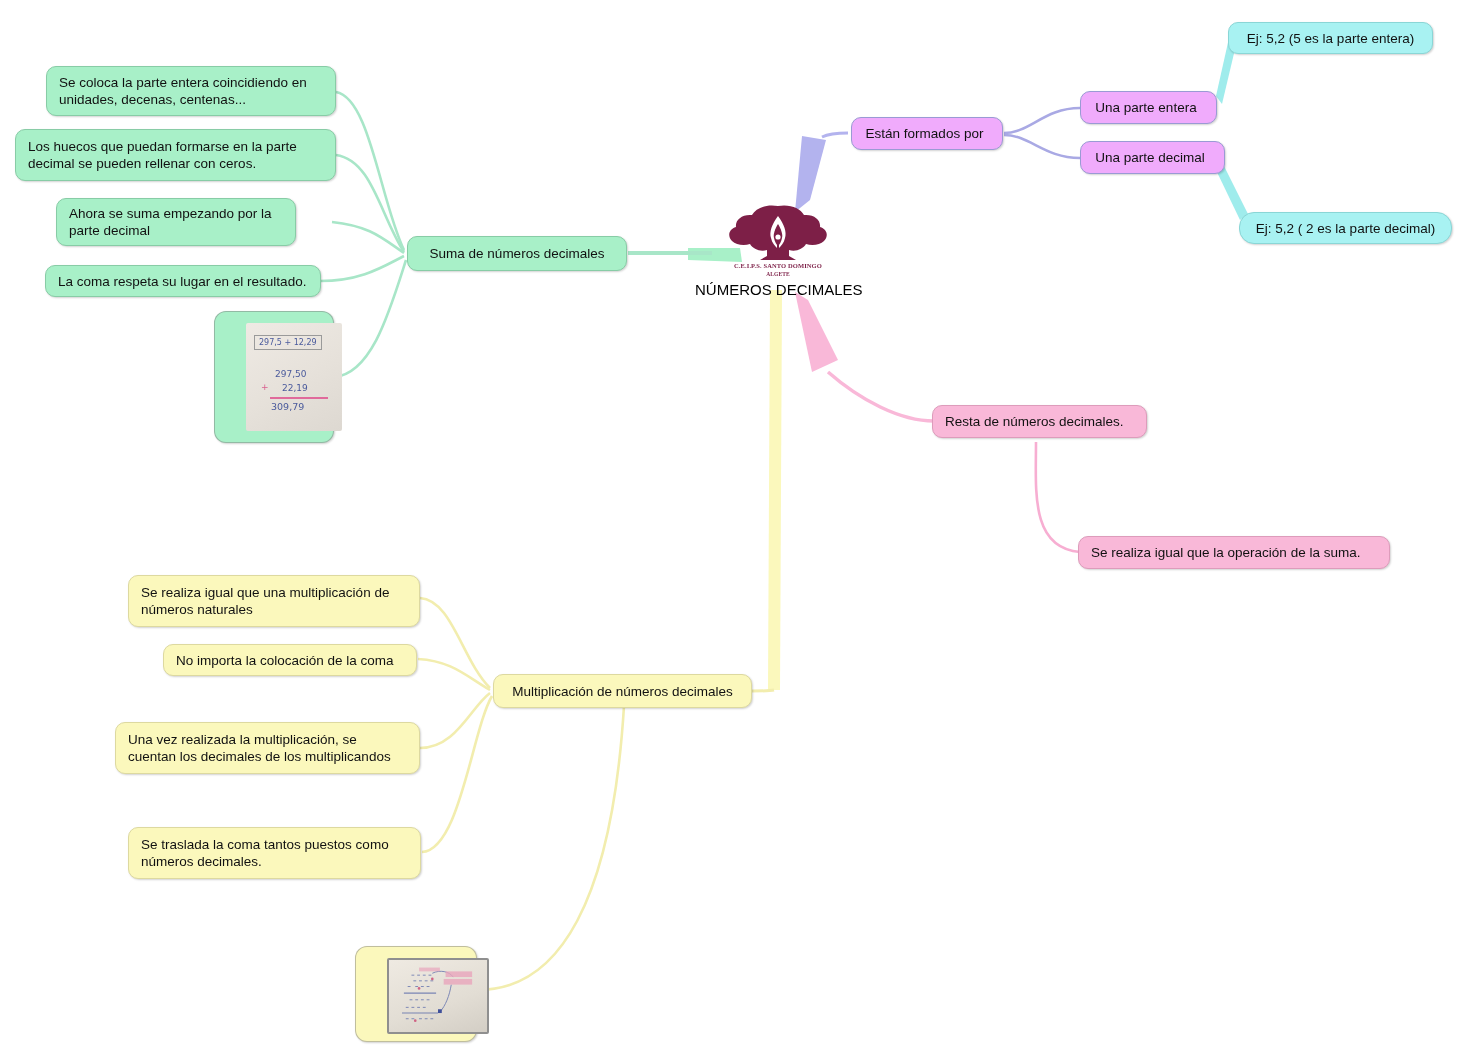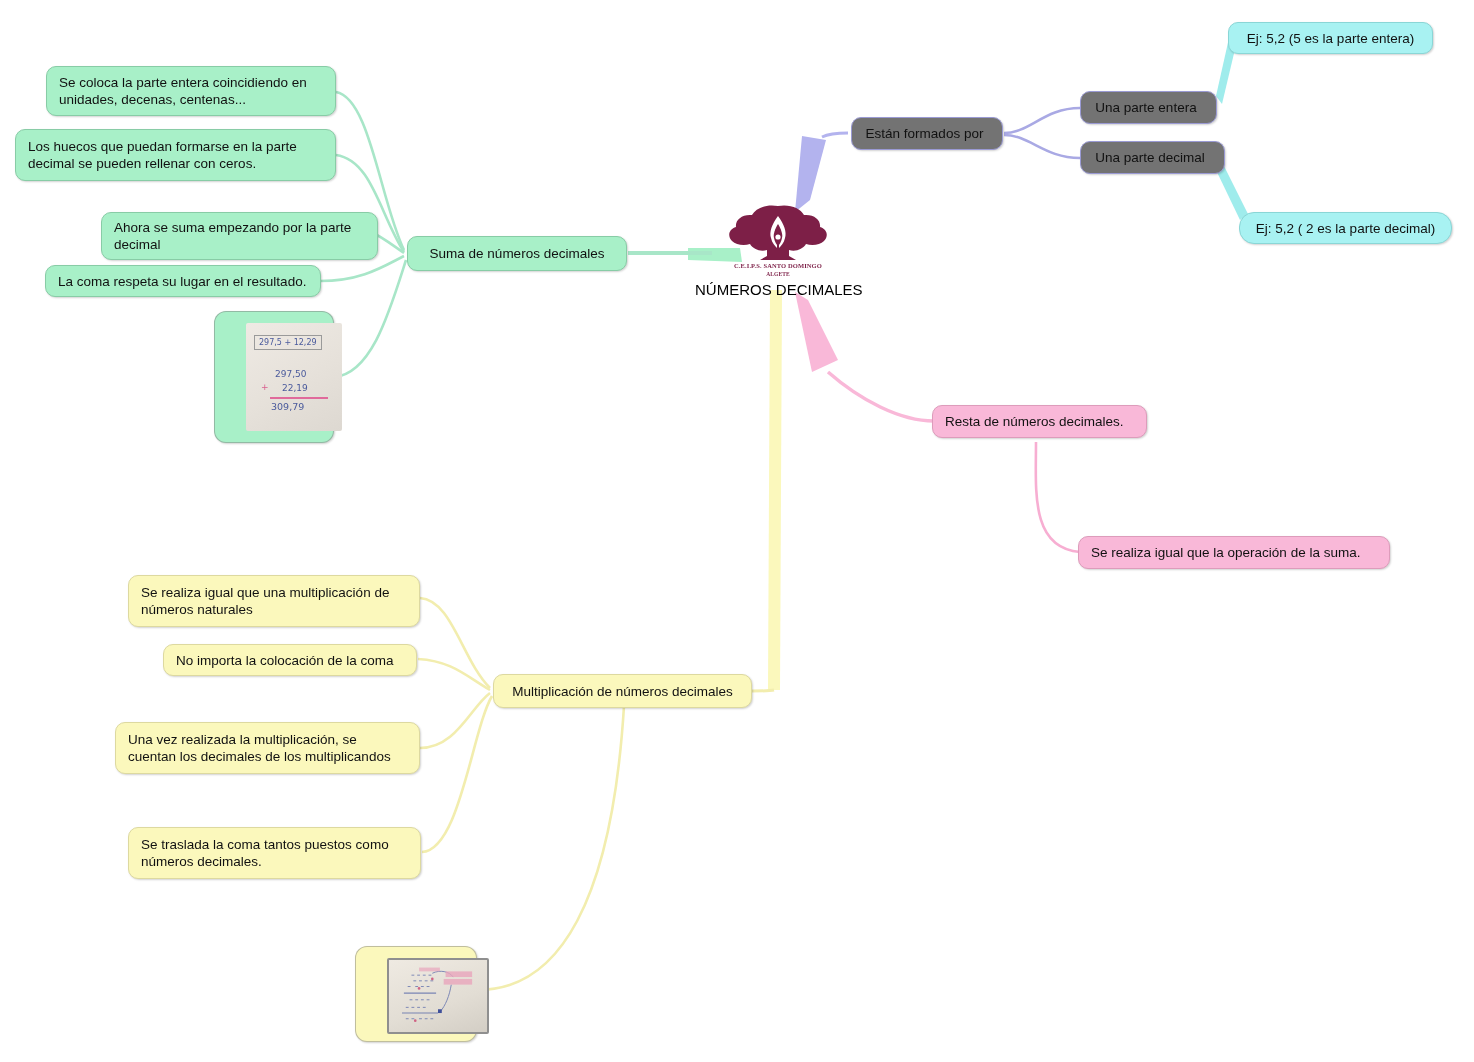--- a/index.html
+++ b/index.html
@@ -37,21 +37,21 @@
     display: flex;
     align-items: center;
     padding: 6px 12px;
     box-shadow: 1px 1px 2px rgba(0,0,0,0.18);
     z-index: 5;
   }
   .node span { display: block; width: 100%; }
 
   
   .green  { background: #a8f0c8; border-color: #88ccA6; }
-  .purple { background: #737373; border-color: #9a9ad4; padding-left: 7px; }
+  .purple { background: #f0abfc; border-color: #9a9ad4; padding-left: 7px; }
   .cyan   { background: #a8f2f2; border-color: #8ad6d6; }
   .pink   { background: #f9b8d8; border-color: #dd9cbb; }
   .yellow { background: #fbf8bc; border-color: #ddd9a0; }
 
   
   .imgnode {
     position: absolute;
     box-sizing: border-box;
     border-radius: 12px;
     padding: 11px;
@@ -186,21 +186,21 @@
   <div id="center-title">NÚMEROS DECIMALES</div>
 
   <div class="node green" style="left:46px; top:66px; width:290px; height:50px;">
     <span>Se coloca la parte entera coincidiendo en unidades, decenas, centenas...</span>
   </div>
 
   <div class="node green" style="left:15px; top:129px; width:321px; height:52px;">
     <span>Los huecos que puedan formarse en la parte decimal se pueden rellenar con ceros.</span>
   </div>
 
-  <div class="node green" style="left:56px; top:212px; width:277px; height:48px;margin-left:45px;">
+  <div class="node green" style="left:56px; top:198px; width:240px; height:48px;">
     <span>Ahora se suma empezando por la parte decimal</span>
   </div>
 
   <div class="node green" style="left:45px; top:265px; width:276px; height:32px;">
     <span>La coma respeta su lugar en el resultado.</span>
   </div>
 
   <div class="node green" style="left:407px; top:236px; width:220px; height:35px; justify-content:center;">
     <span style="text-align:center">Suma de números decimales</span>
   </div>

